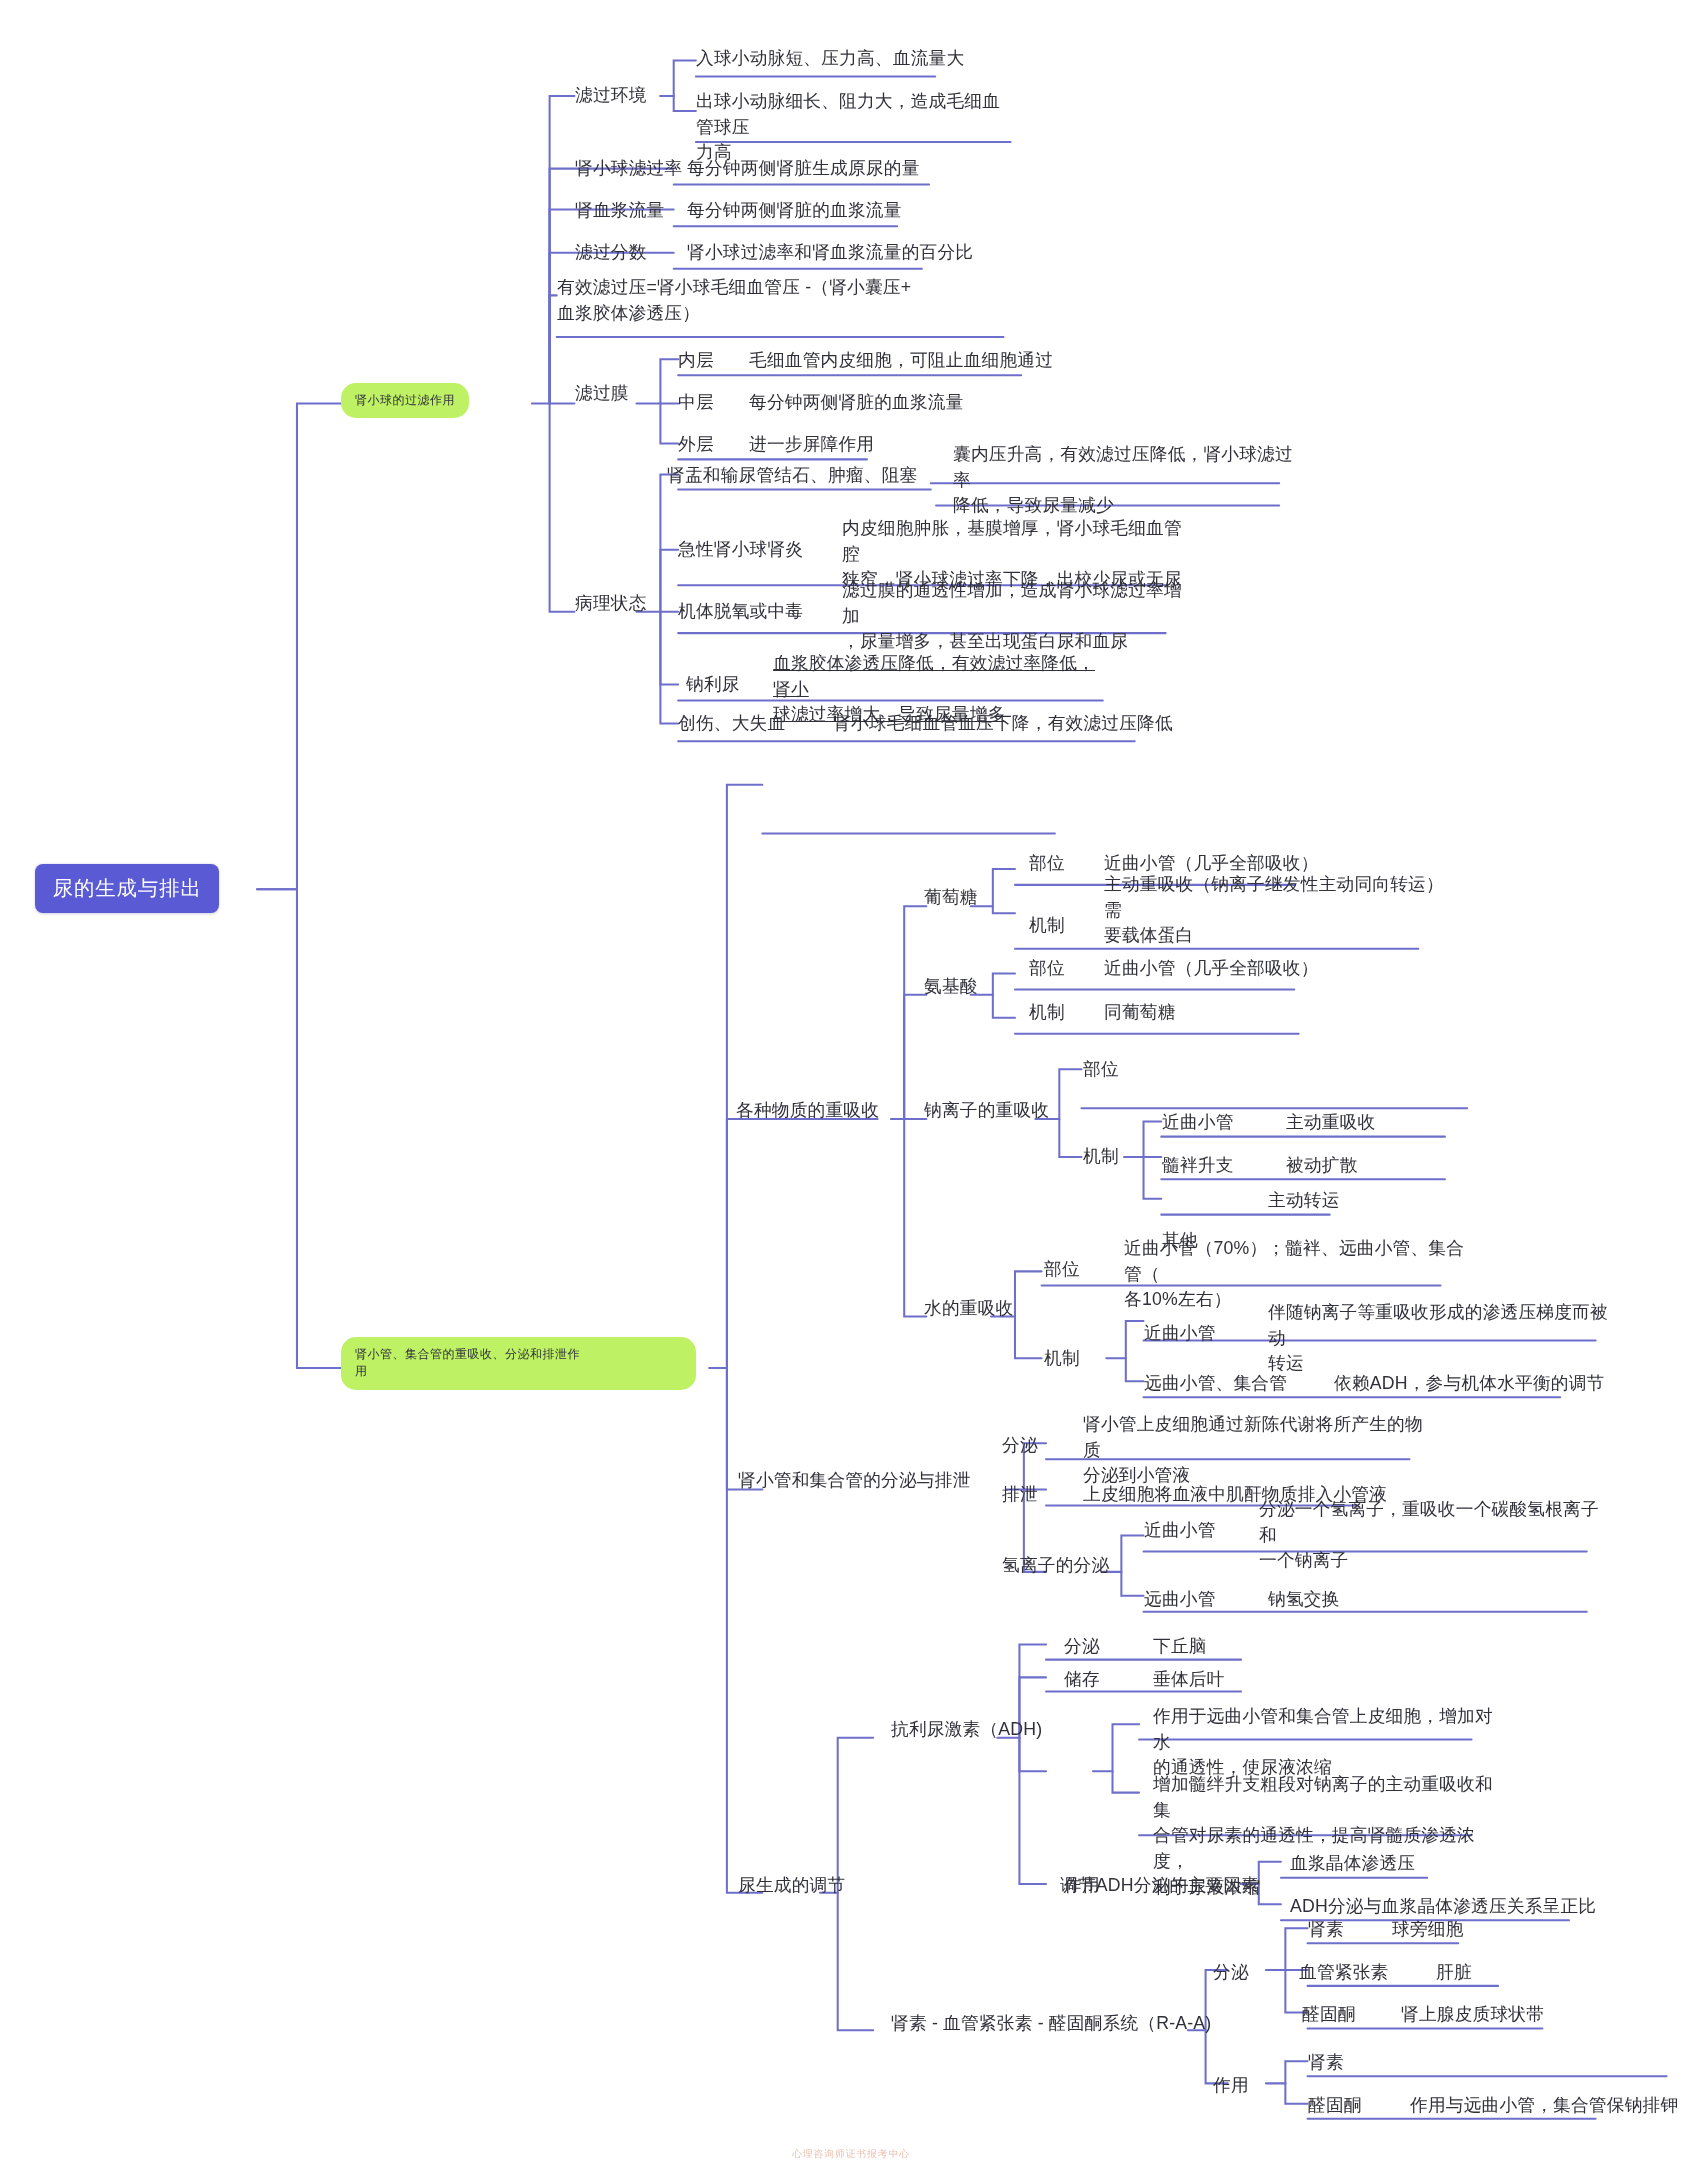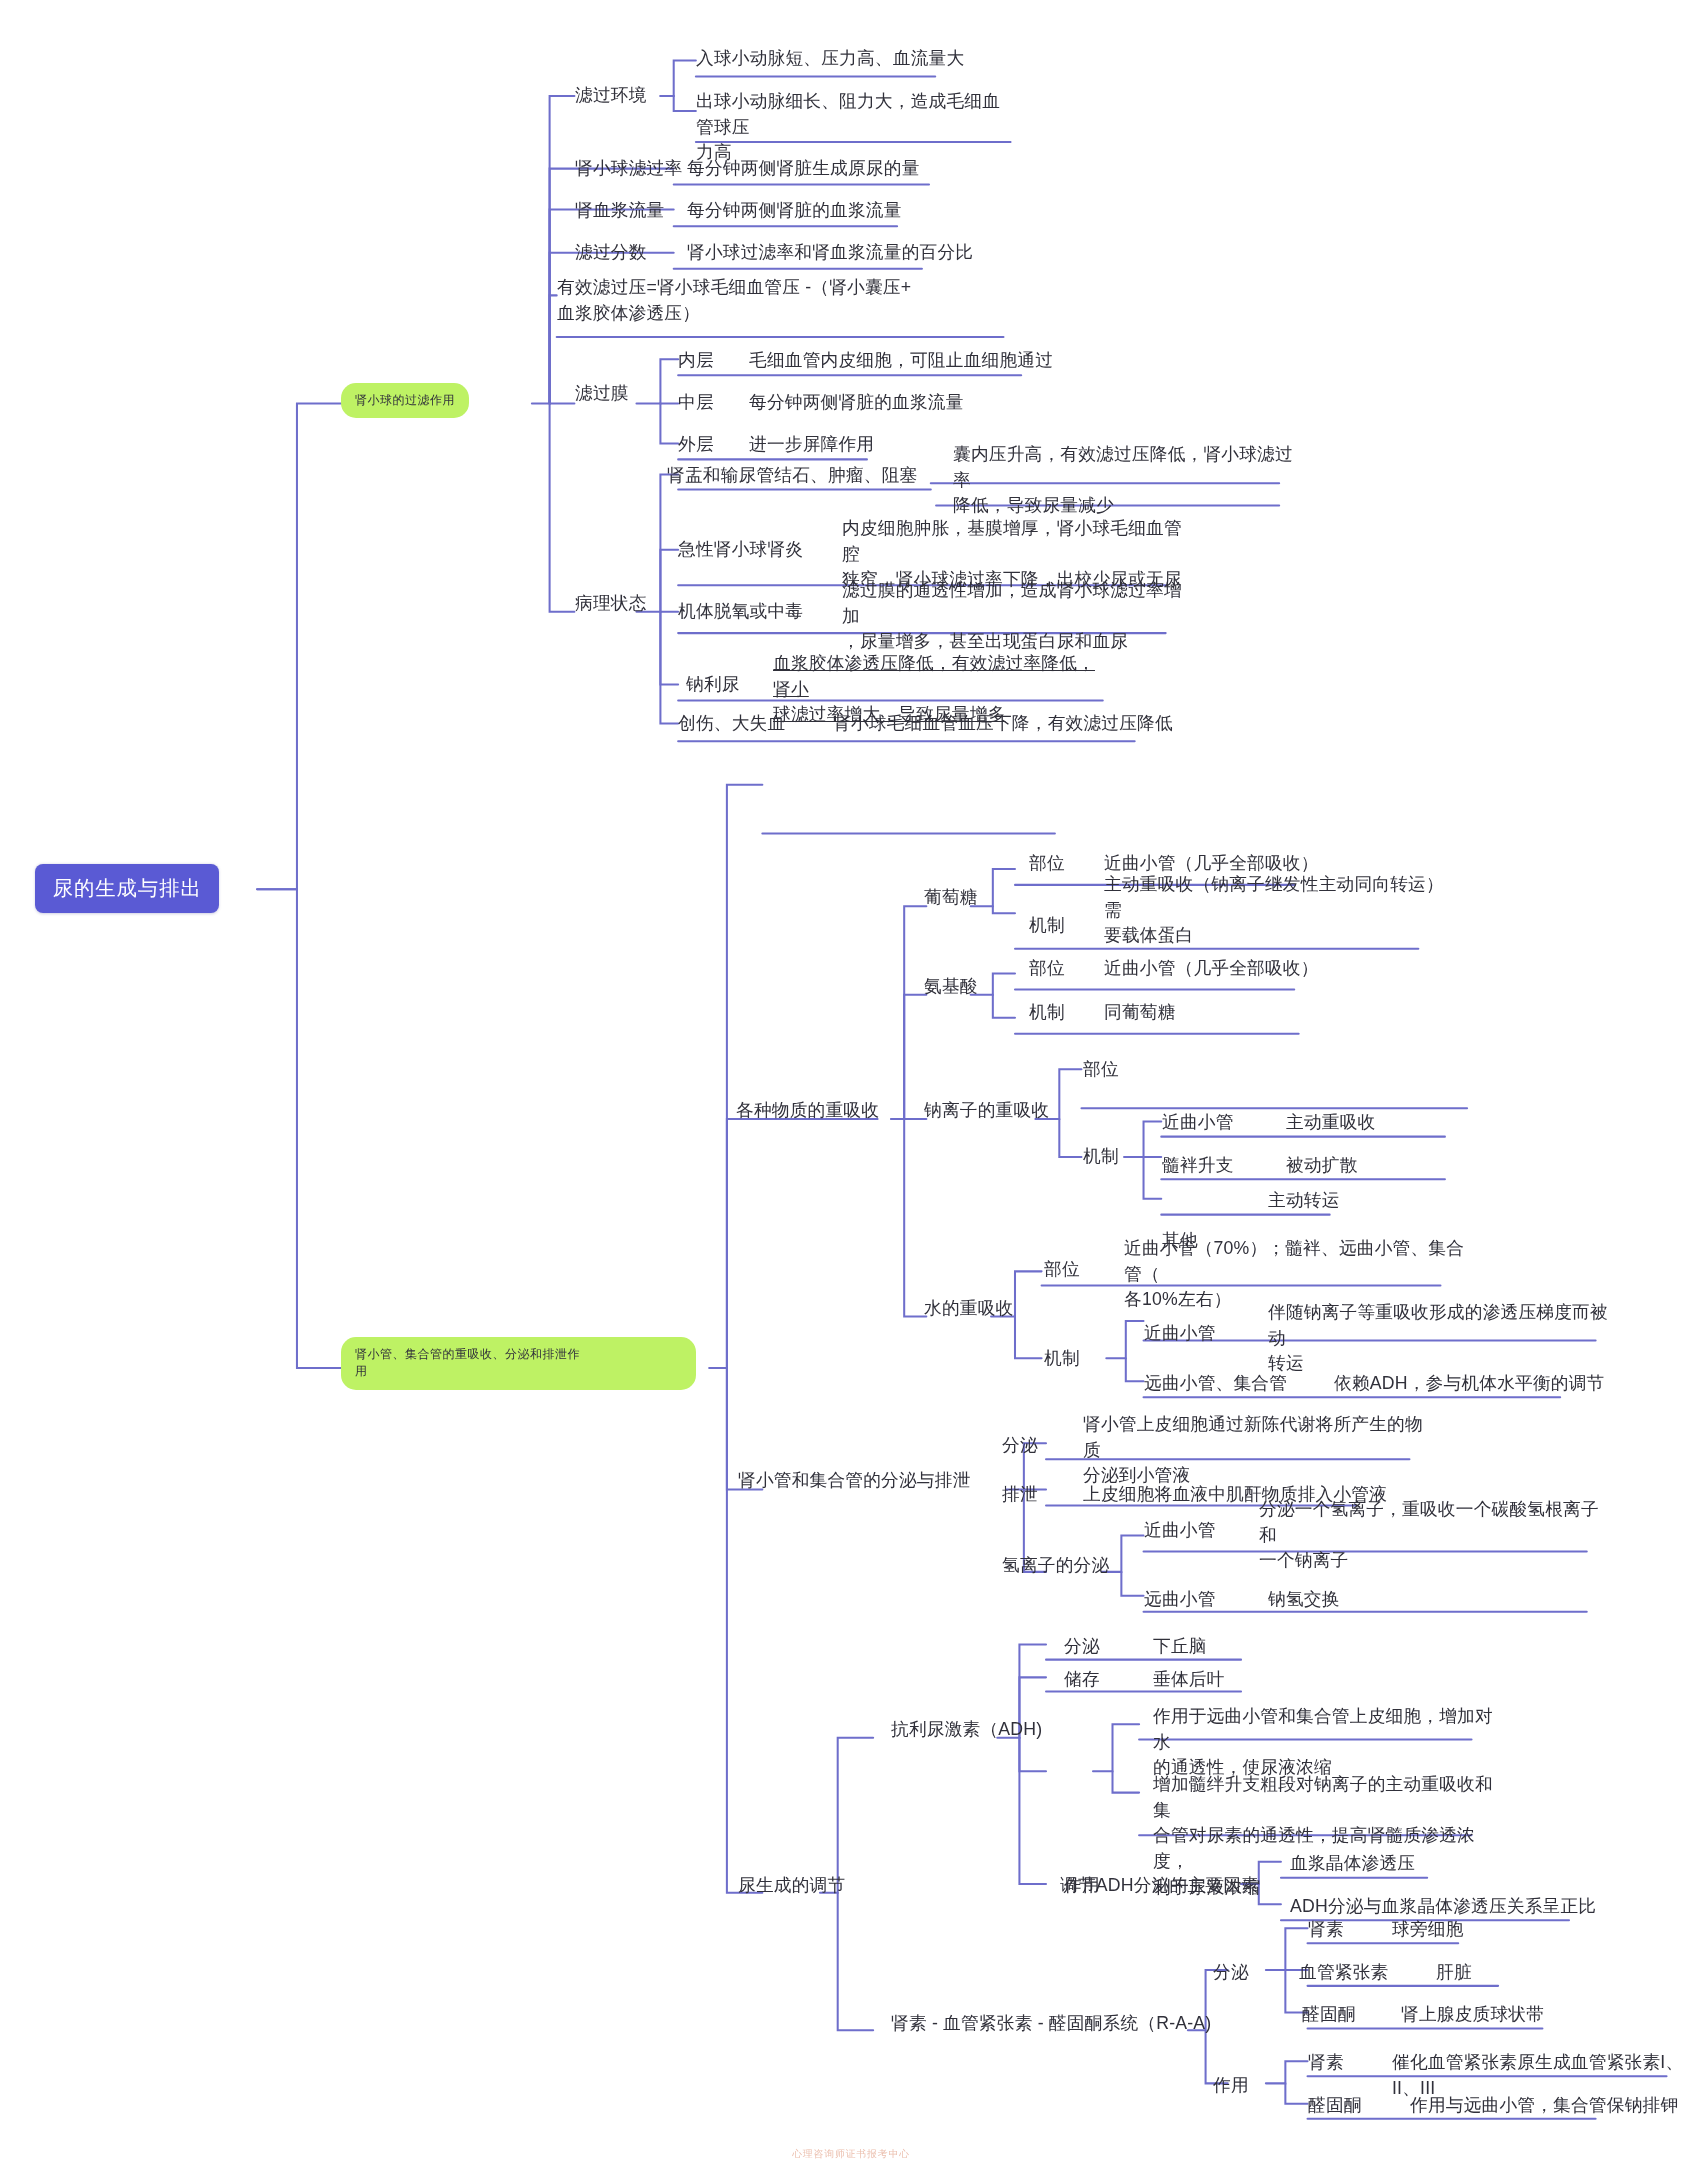--- a/index.html
+++ b/index.html
@@ -321,19 +321,18 @@
   <div class="node leaf" style="left:891px; top:2011px;">肾素 - 血管紧张素 - 醛固酮系统（R-A-A)</div>
   <div class="node leaf" style="left:1213px; top:1960px;">分泌</div>
   <div class="node leaf" style="left:1308px; top:1917px;">肾素</div>
   <div class="node leaf" style="left:1392px; top:1917px;">球旁细胞</div>
   <div class="node leaf" style="left:1299px; top:1960px;">血管紧张素</div>
   <div class="node leaf" style="left:1436px; top:1960px;">肝脏</div>
   <div class="node leaf" style="left:1302px; top:2002px;">醛固酮</div>
   <div class="node leaf" style="left:1401px; top:2002px;">肾上腺皮质球状带</div>
   <div class="node leaf" style="left:1213px; top:2073px;">作用</div>
   <div class="node leaf" style="left:1308px; top:2050px;">肾素</div>
-  <div class="node leaf" style="left:1392px; top:2050px;">催化血管紧张素原生成血管紧张素I、II、III</div>
   <div class="node leaf" style="left:1308px; top:2093px;">醛固酮</div>
   <div class="node leaf" style="left:1410px; top:2093px;">作用与远曲小管，集合管保钠排钾</div>
 
   <div class="footer-mark">心理咨询师证书报考中心</div>
 </div>
 
 
 </body></html>

